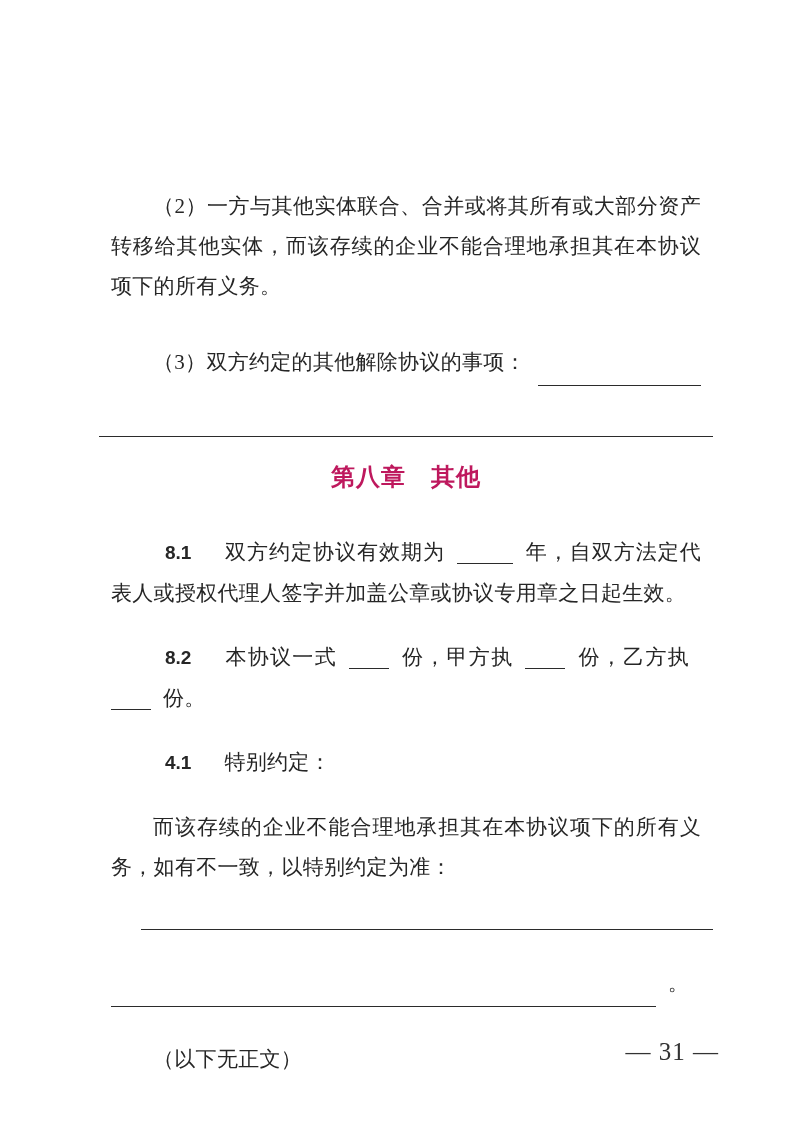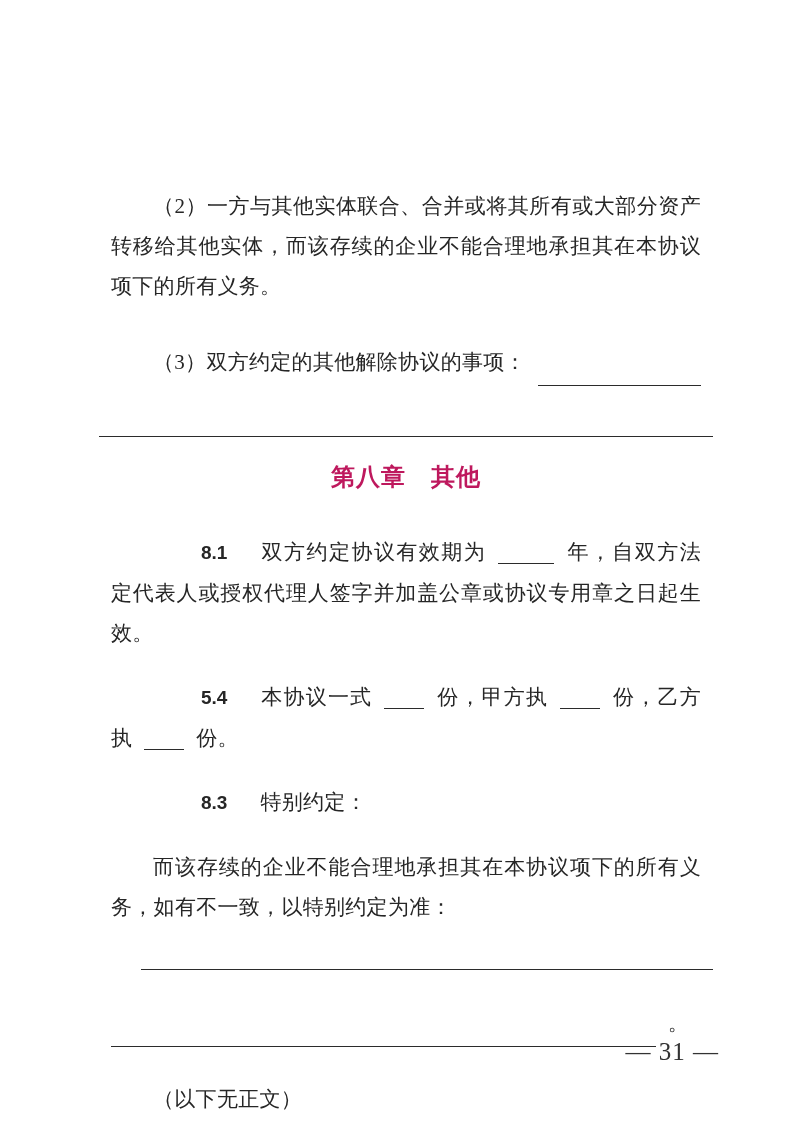--- a/index.html
+++ b/index.html
@@ -27,21 +27,21 @@
   .w42 { width:40px; }
   .fill { flex:1 1 auto; border-bottom:1.5px solid #2b2b2b; margin-bottom:8px; height:0; }
   .blankrow { height:31px; margin-bottom:9px; border-bottom:1.5px solid #2b2b2b; }
   .blankrow.indented { margin-left:42px; }
   .chapter {
     font-size:24px; font-weight:bold; text-align:center;
     line-height:38px; margin:8px 0 12px; letter-spacing:1px; color:#be185d;
   }
   .num {
     font-family:"Liberation Sans","DejaVu Sans",sans-serif;
-    font-weight:bold; font-size:19px; margin-right:9px; letter-spacing:0;margin-left:36px;
+    font-weight:bold; font-size:19px; margin-right:9px; letter-spacing:0;
   }
   .period { line-height:40px; white-space:nowrap; }
   .pagenum {
     position:absolute; right:74px; bottom:56px;
     font-size:25px; color:#333333; letter-spacing:1px;
     font-family:"Liberation Serif","DejaVu Serif",serif;
   }
 </style>
 </head>
 <body>
@@ -54,23 +54,23 @@
     <div class="flexline">
       <span class="label">（3）双方约定的其他解除协议的事项：</span>
       <span class="fill"></span>
     </div>
     <div class="blankrow"></div>
 
     <h2 class="chapter">第八章　其他</h2>
 
     <p class="para"><span class="num">8.1</span><span>双方约定协议有效期为</span><span class="blank w56"></span><span>年，自双方法定代表人或授权代理人签字并加盖公章或协议专用章之日起生效。</span></p>
 
-    <p class="para"><span class="num">5.4</span><span>本协议一式</span><span class="blank w42"></span><span>份，甲方执</span><span class="blank w42"></span><span>份，乙方执</span><span class="blank w42"></span><span>份。</span></p>
+    <p class="para"><span class="num">8.2</span><span>本协议一式</span><span class="blank w42"></span><span>份，甲方执</span><span class="blank w42"></span><span>份，乙方执</span><span class="blank w42"></span><span>份。</span></p>
 
-    <p class="para"><span class="num">8.3</span><span>特别约定：</span></p>
+    <p class="para"><span class="num">4.1</span><span>特别约定：</span></p>
 
     <p class="para">而该存续的企业不能合理地承担其在本协议项下的所有义务，如有不一致，以特别约定为准：</p>
 
     <div class="blankrow indented"></div>
 
     <div class="flexline">
       <span class="fill"></span>
       <span class="period">。</span>
     </div>
 

